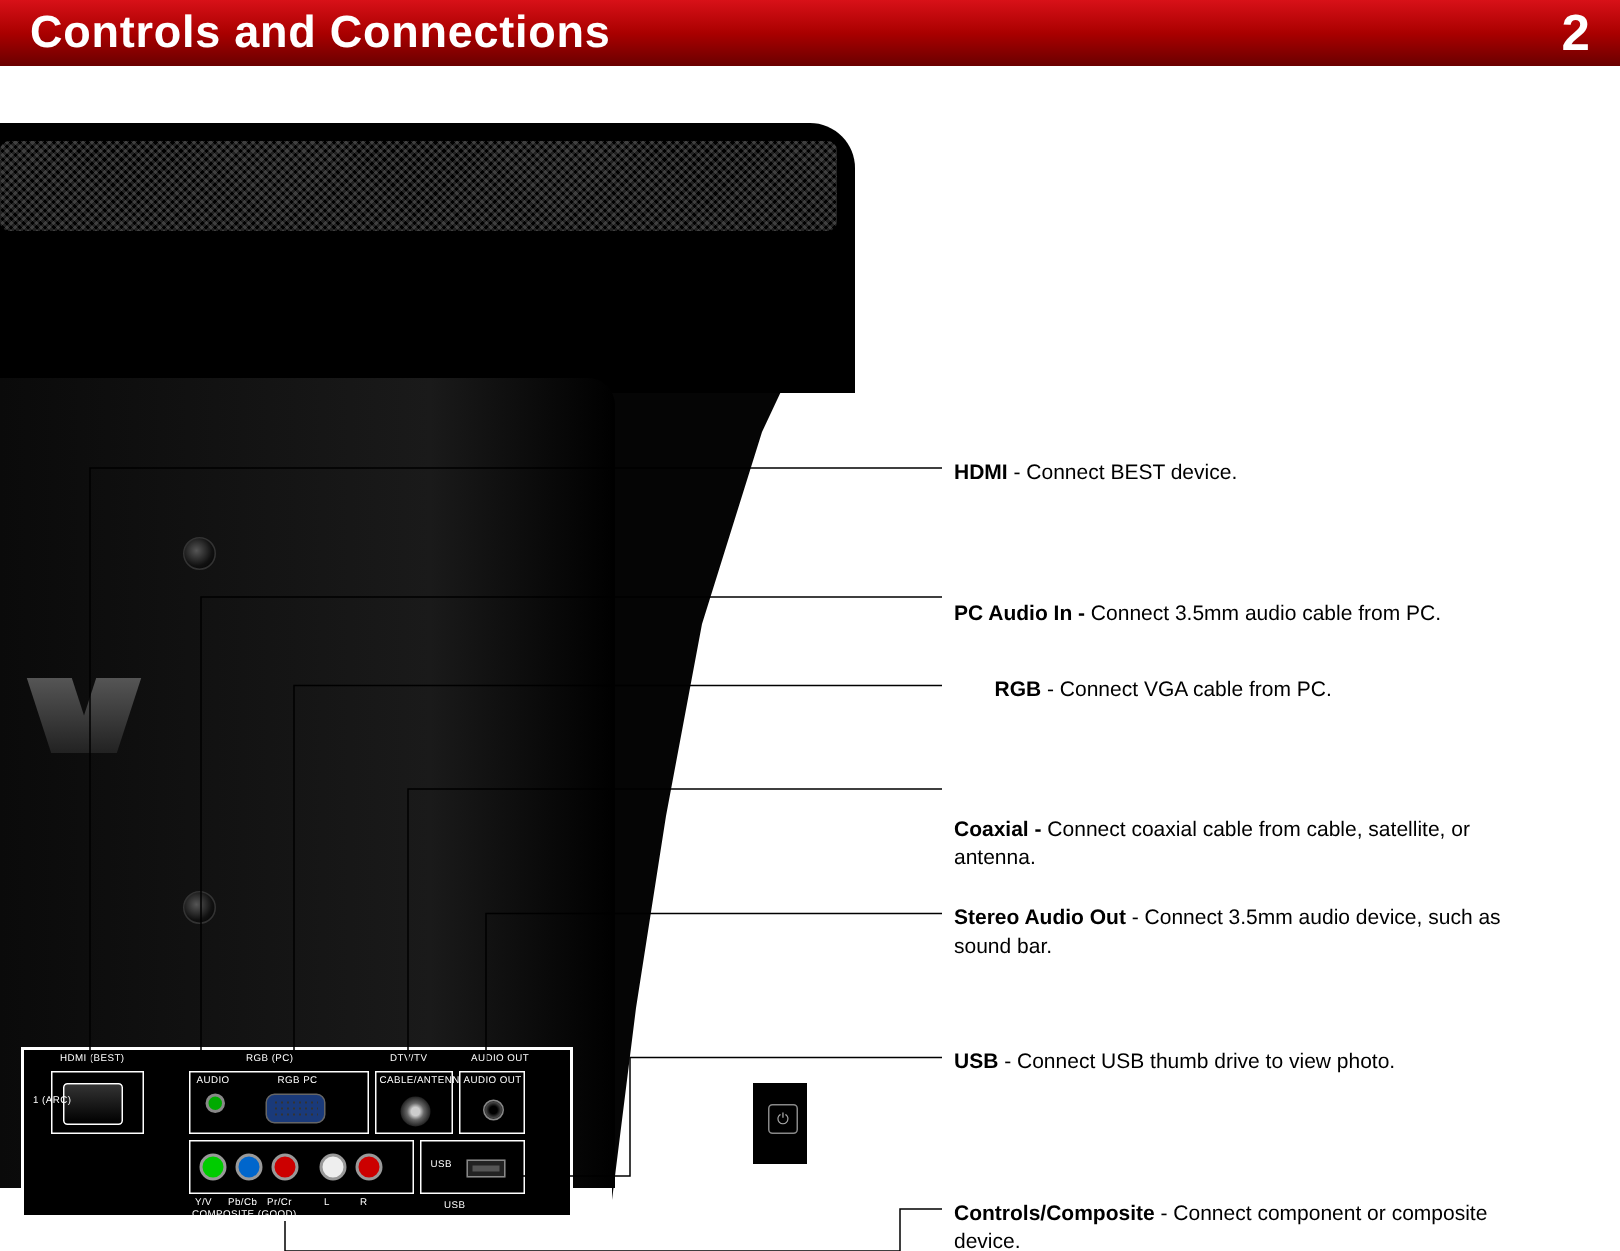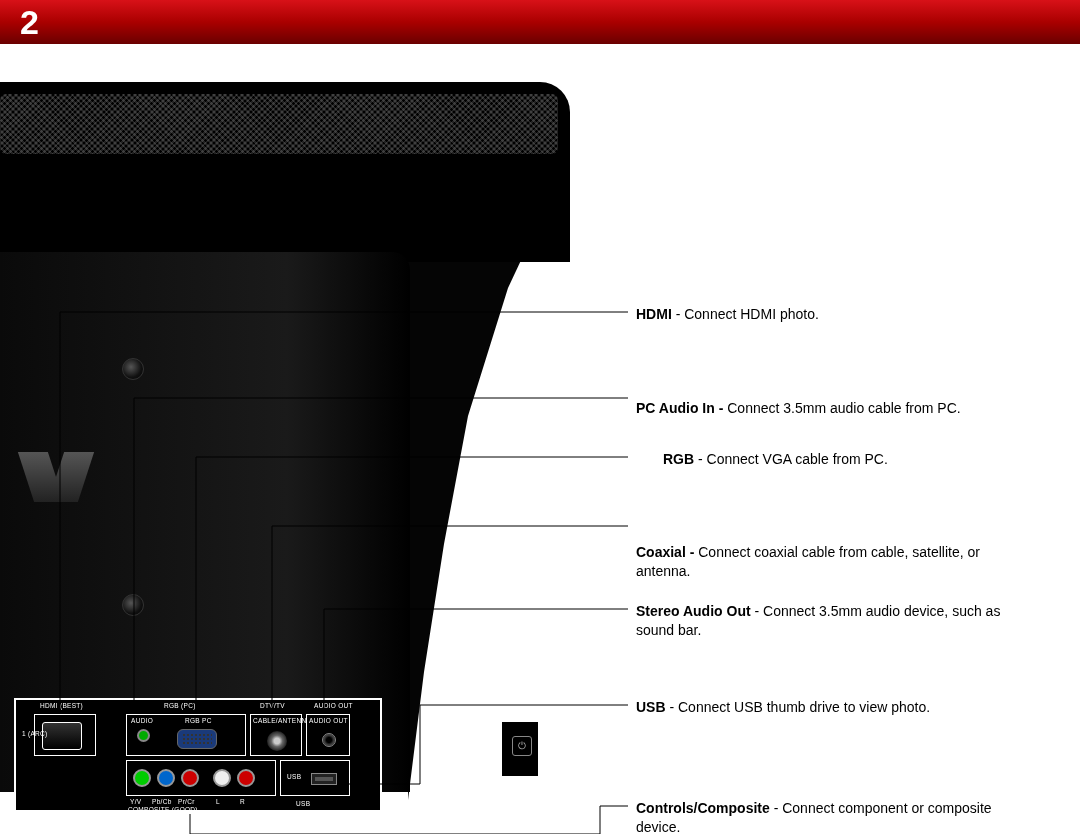--- a/index.html
+++ b/index.html
@@ -218,20 +218,21 @@
     line-height: 1.35;
     color: #000;
     font-weight: 400;
   }
   .desc .bold { font-weight: 700; }
 </style>
 </head>
 <body>
 
 <div class="header">
+  <div class="header-title">Controls and Connections</div>
   <div class="header-num">2</div>
 </div>
 
 <div class="content">
 
   <div class="tv">
     <div class="tv-frame">
       <div class="tv-speaker"></div>
     </div>
     <div class="tv-back"></div>
@@ -304,21 +305,21 @@
     <polyline points="272,666 272,482 628,482"></polyline>
 
     <polyline points="324,666 324,565 628,565"></polyline>
 
     <polyline points="340,740 420,740 420,661 628,661"></polyline>
 
     <polyline points="190,770 190,790 600,790 600,762 628,762"></polyline>
   </svg>
 
   <div id="desc-container">
-      <div class="desc" style="top: 261px;"><span class="bold">HDMI</span><span> - Connect HDMI photo.</span></div>
+      <div class="desc" style="top: 261px;"><span class="bold">HDMI</span><span> - Connect BEST device.</span></div>
       <div class="desc" style="top: 355px;"><span class="bold">PC Audio In -</span><span> Connect 3.5mm audio cable from PC.</span></div>
       <div class="desc" style="top: 406px; margin-left: 27px;"><span class="bold">RGB</span><span> - Connect VGA cable from PC.</span></div>
       <div class="desc" style="top: 499px;"><span class="bold">Coaxial -</span><span> Connect coaxial cable from cable, satellite, or antenna.</span></div>
       <div class="desc" style="top: 558px;"><span class="bold">Stereo Audio Out</span><span> - Connect 3.5mm audio device, such as sound bar.</span></div>
       <div class="desc" style="top: 654px;"><span class="bold">USB</span><span> - Connect USB thumb drive to view photo.</span></div>
       <div class="desc" style="top: 755px;"><span class="bold">Controls/Composite</span><span> - Connect component or composite device.</span></div>
     </div>
 
 </div>
 

